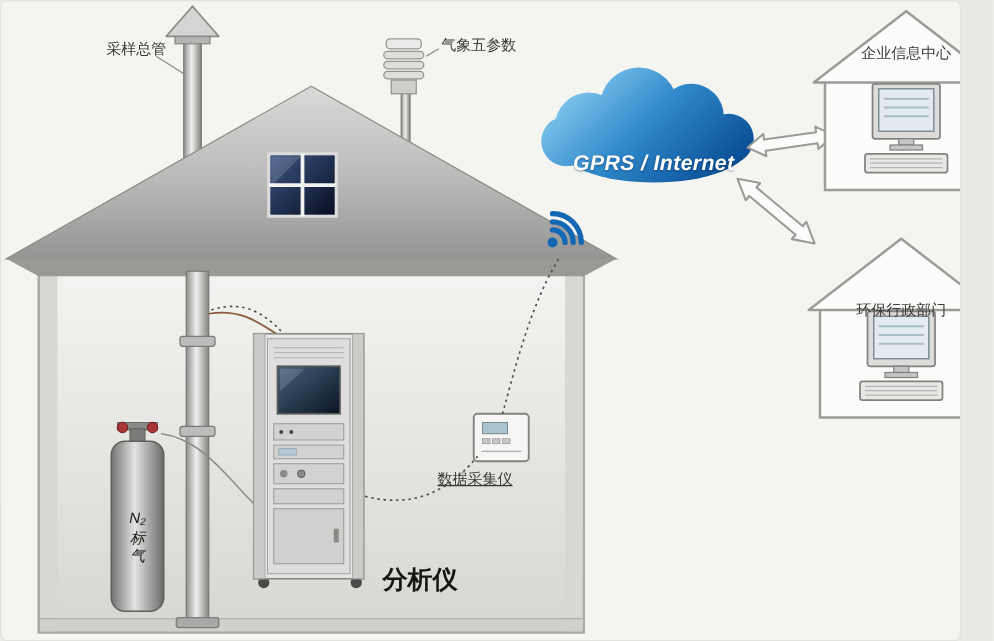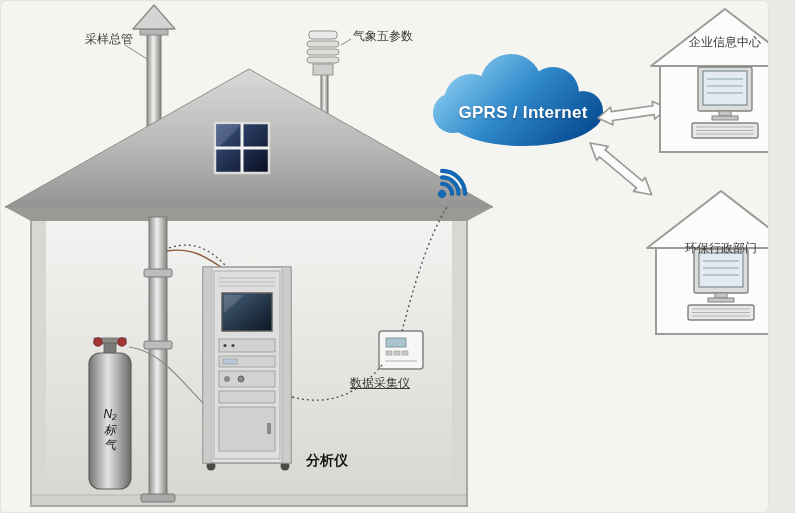--- a/index.html
+++ b/index.html
@@ -23,21 +23,21 @@
     color:#3a3a38;
     white-space:nowrap;
     line-height:1.2;
   }
   .label--cloud {
     width:150px; text-align:center;
     color:#ffffff; font-weight:bold;
     font-size:17px; letter-spacing:.3px;
     text-shadow:0 1px 2px rgba(0,30,70,.45);
   }
-  .label--analyzer { font-weight:bold; font-size:14px; color:#161614; }
+  .label--analyzer { font-weight:bold; font-size:20px; color:#161614; }
   .label--house { width:104px; text-align:center; }
   .label--cyl {
     width:22px; text-align:center;
     line-height:1.3; color:#141412;
   }
   .label--cyl span { display:block; }
 </style>
 </head>
 <body>
 
@@ -216,21 +216,21 @@
   <use href="#smallHouse" transform="translate(650,8)"></use>
   <use href="#pcIcon" transform="translate(697,66)"></use>
   <use href="#smallHouse" transform="translate(646,190)"></use>
   <use href="#pcIcon" transform="translate(693,248)"></use>
 </svg>
 
 <div class="label" style="left:84px; top:31px;">采样总管</div>
 
 <div class="label" style="left:352px; top:28px;">气象五参数</div>
 
-<div class="label label--cloud" style="left:447px; top:102px;">GPRS / Internet</div>
+<div class="label label--cloud" style="left:447px; top:120px;font-style:italic;">GPRS / Internet</div>
 
 <div class="label label--house" style="left:672px; top:34px;">企业信息中心</div>
 
 <div class="label label--house" style="left:668px; top:216px;margin-top:24px;">环保行政部门</div>
 
 <div class="label" style="left:349px; top:375px;text-decoration:underline;">数据采集仪</div>
 
 <div class="label label--analyzer" style="left:305px; top:451px;">分析仪</div>
 
 <div class="label label--cyl" style="left:98px; top:406px;font-style:italic;">

